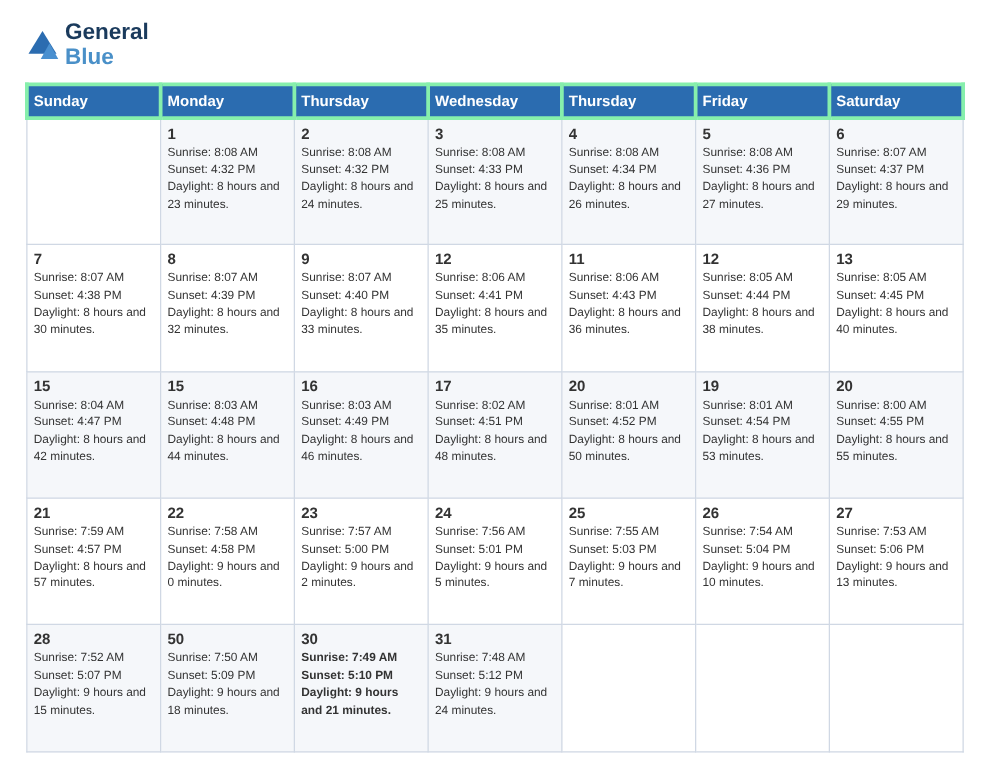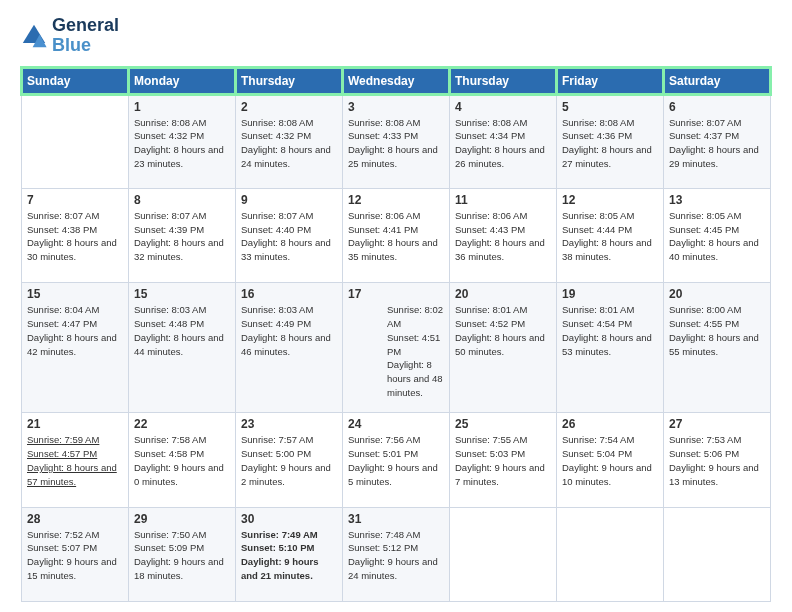--- a/index.html
+++ b/index.html
@@ -227,21 +227,21 @@
 Daylight: 8 hours and 44 minutes.</div>
           </td>
           <td>
             <span class="day-number">16</span>
             <div class="day-info" style="white-space: pre-line;">Sunrise: 8:03 AM
 Sunset: 4:49 PM
 Daylight: 8 hours and 46 minutes.</div>
           </td>
           <td>
             <span class="day-number">17</span>
-            <div class="day-info" style="white-space: pre-line; margin-left: 39px;">Sunrise: 8:02 AM
+            <div class="day-info" style="white-space: pre-line;">Sunrise: 8:02 AM
 Sunset: 4:51 PM
 Daylight: 8 hours and 48 minutes.</div>
           </td>
           <td>
             <span class="day-number">20</span>
             <div class="day-info" style="white-space: pre-line;">Sunrise: 8:01 AM
 Sunset: 4:52 PM
 Daylight: 8 hours and 50 minutes.</div>
           </td>
           <td>
@@ -253,21 +253,21 @@
           <td>
             <span class="day-number">20</span>
             <div class="day-info" style="white-space: pre-line;">Sunrise: 8:00 AM
 Sunset: 4:55 PM
 Daylight: 8 hours and 55 minutes.</div>
           </td>
         </tr>
         <tr>
           <td>
             <span class="day-number">21</span>
-            <div class="day-info" style="white-space: pre-line; text-decoration: underline;">Sunrise: 7:59 AM
+            <div class="day-info" style="white-space: pre-line;">Sunrise: 7:59 AM
 Sunset: 4:57 PM
 Daylight: 8 hours and 57 minutes.</div>
           </td>
           <td>
             <span class="day-number">22</span>
             <div class="day-info" style="white-space: pre-line;">Sunrise: 7:58 AM
 Sunset: 4:58 PM
 Daylight: 9 hours and 0 minutes.</div>
           </td>
           <td>
@@ -302,21 +302,21 @@
           </td>
         </tr>
         <tr>
           <td>
             <span class="day-number">28</span>
             <div class="day-info" style="white-space: pre-line;">Sunrise: 7:52 AM
 Sunset: 5:07 PM
 Daylight: 9 hours and 15 minutes.</div>
           </td>
           <td>
-            <span class="day-number">29</span>
+            <span class="day-number">50</span>
             <div class="day-info" style="white-space: pre-line;">Sunrise: 7:50 AM
 Sunset: 5:09 PM
 Daylight: 9 hours and 18 minutes.</div>
           </td>
           <td>
             <span class="day-number">30</span>
             <div class="day-info" style="white-space: pre-line; font-weight: bold;">Sunrise: 7:49 AM
 Sunset: 5:10 PM
 Daylight: 9 hours and 21 minutes.</div>
           </td>

